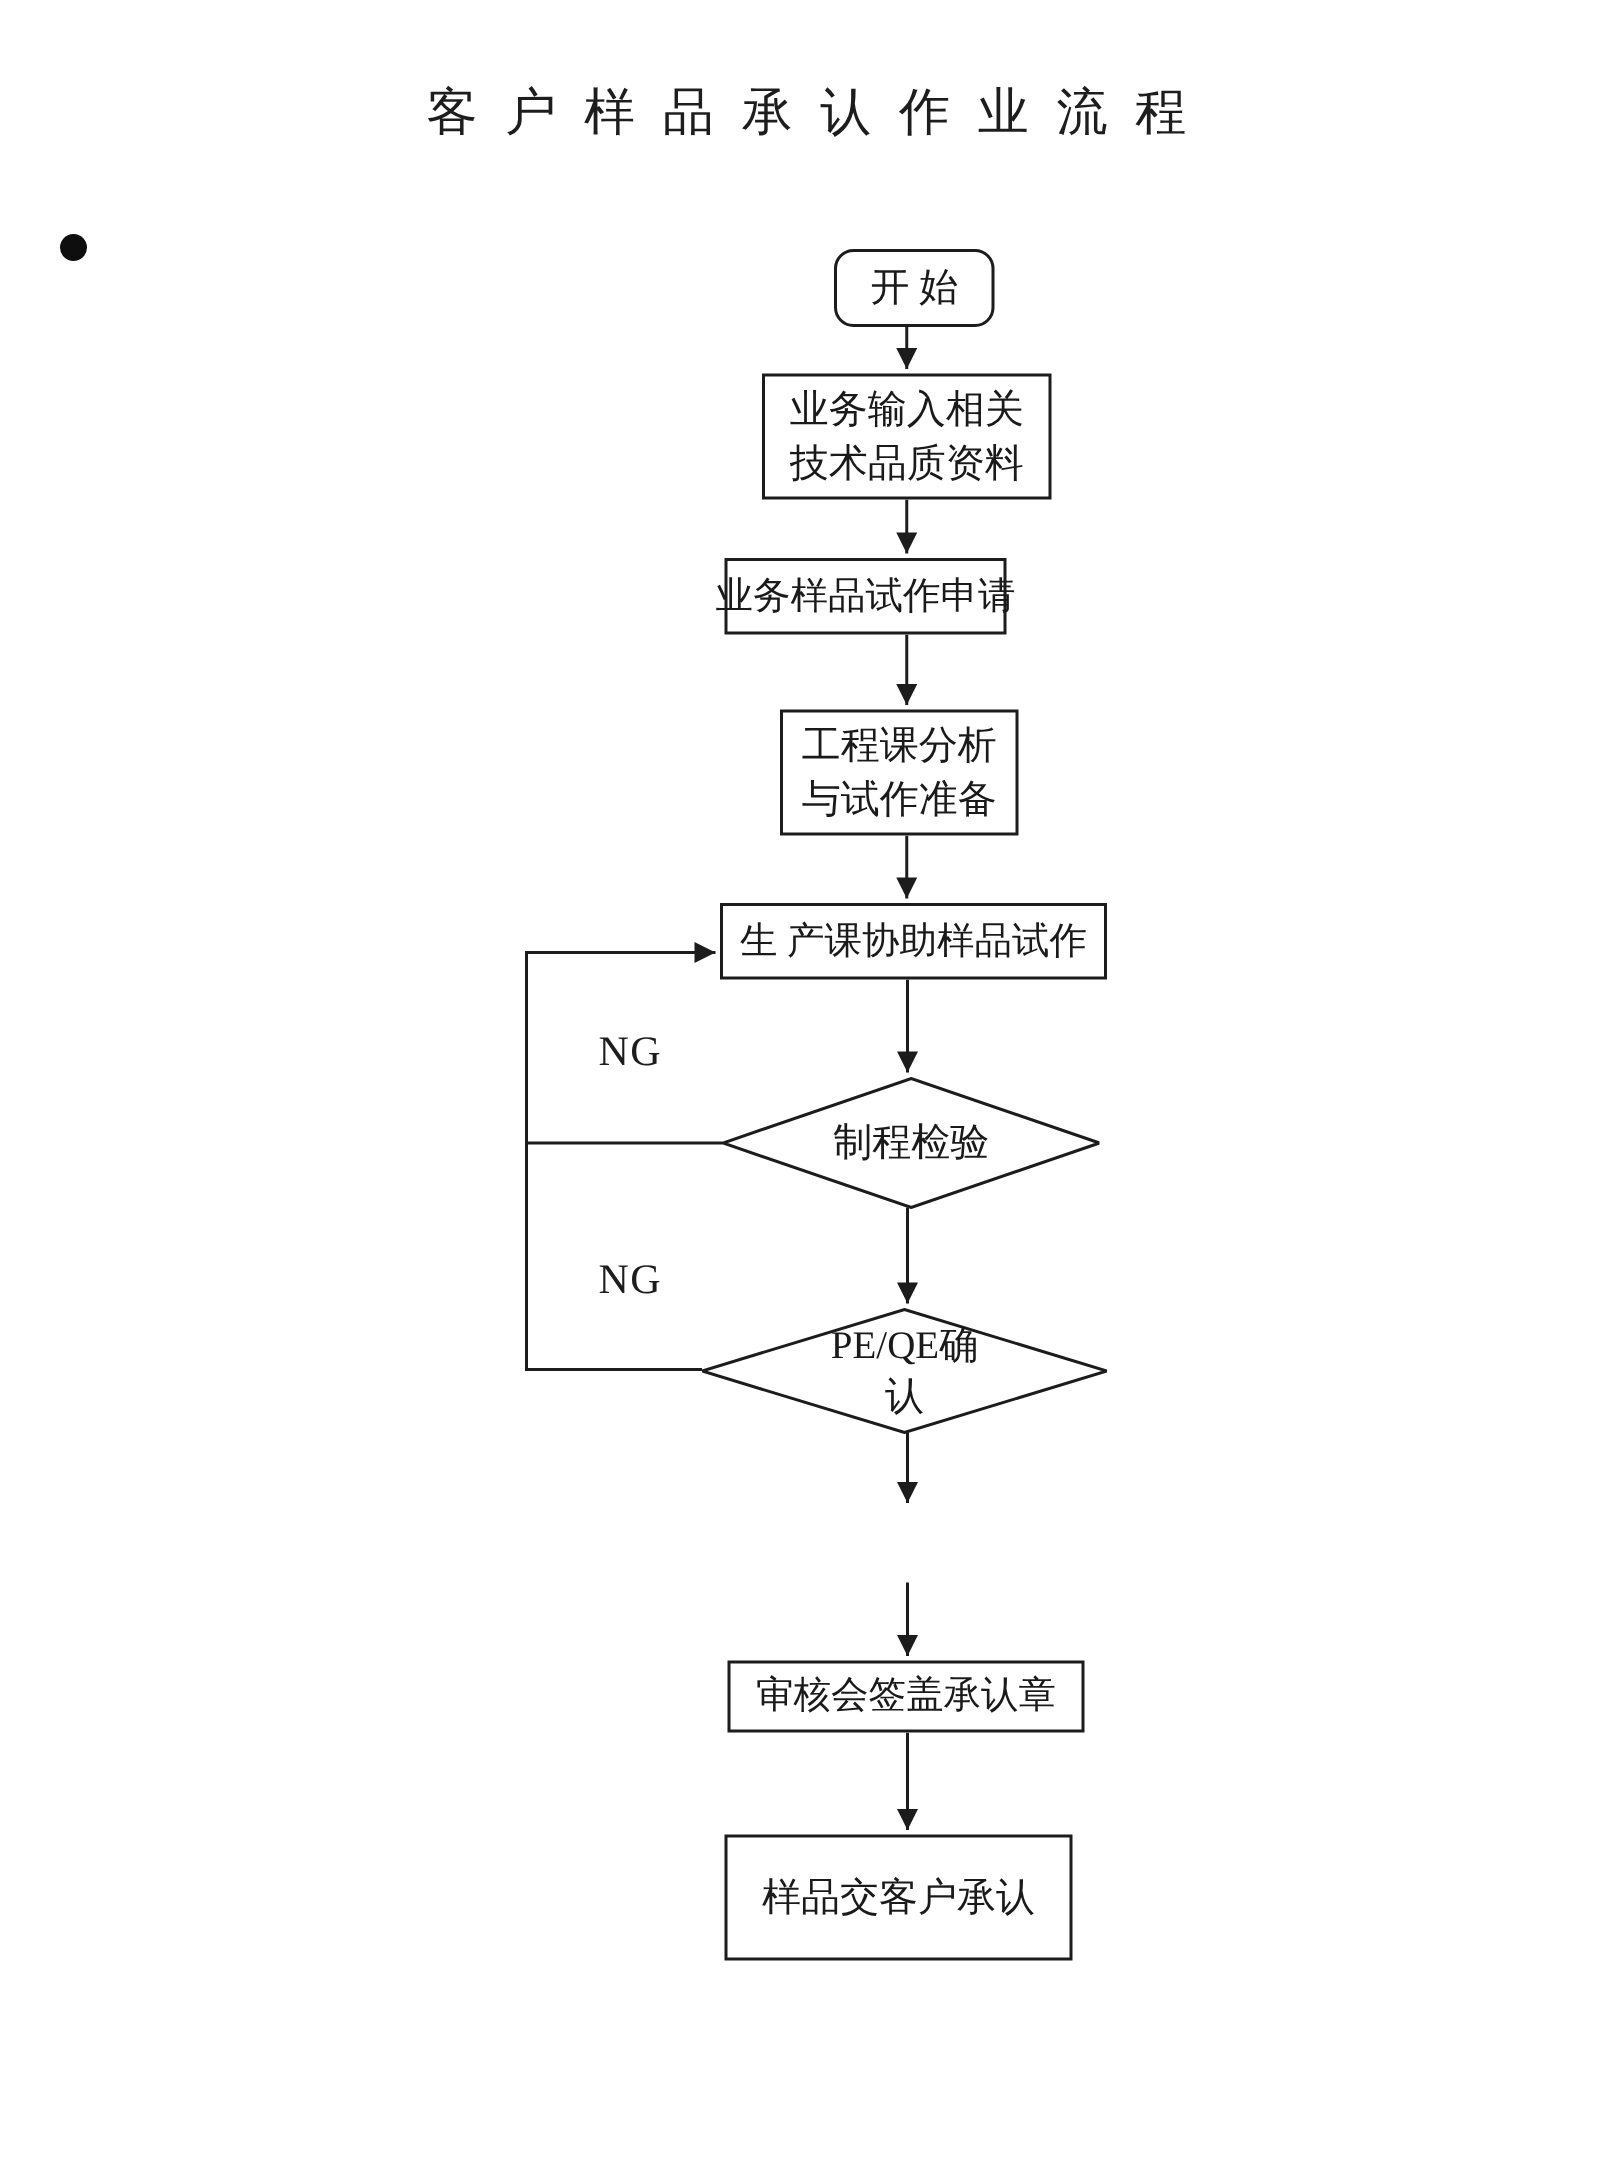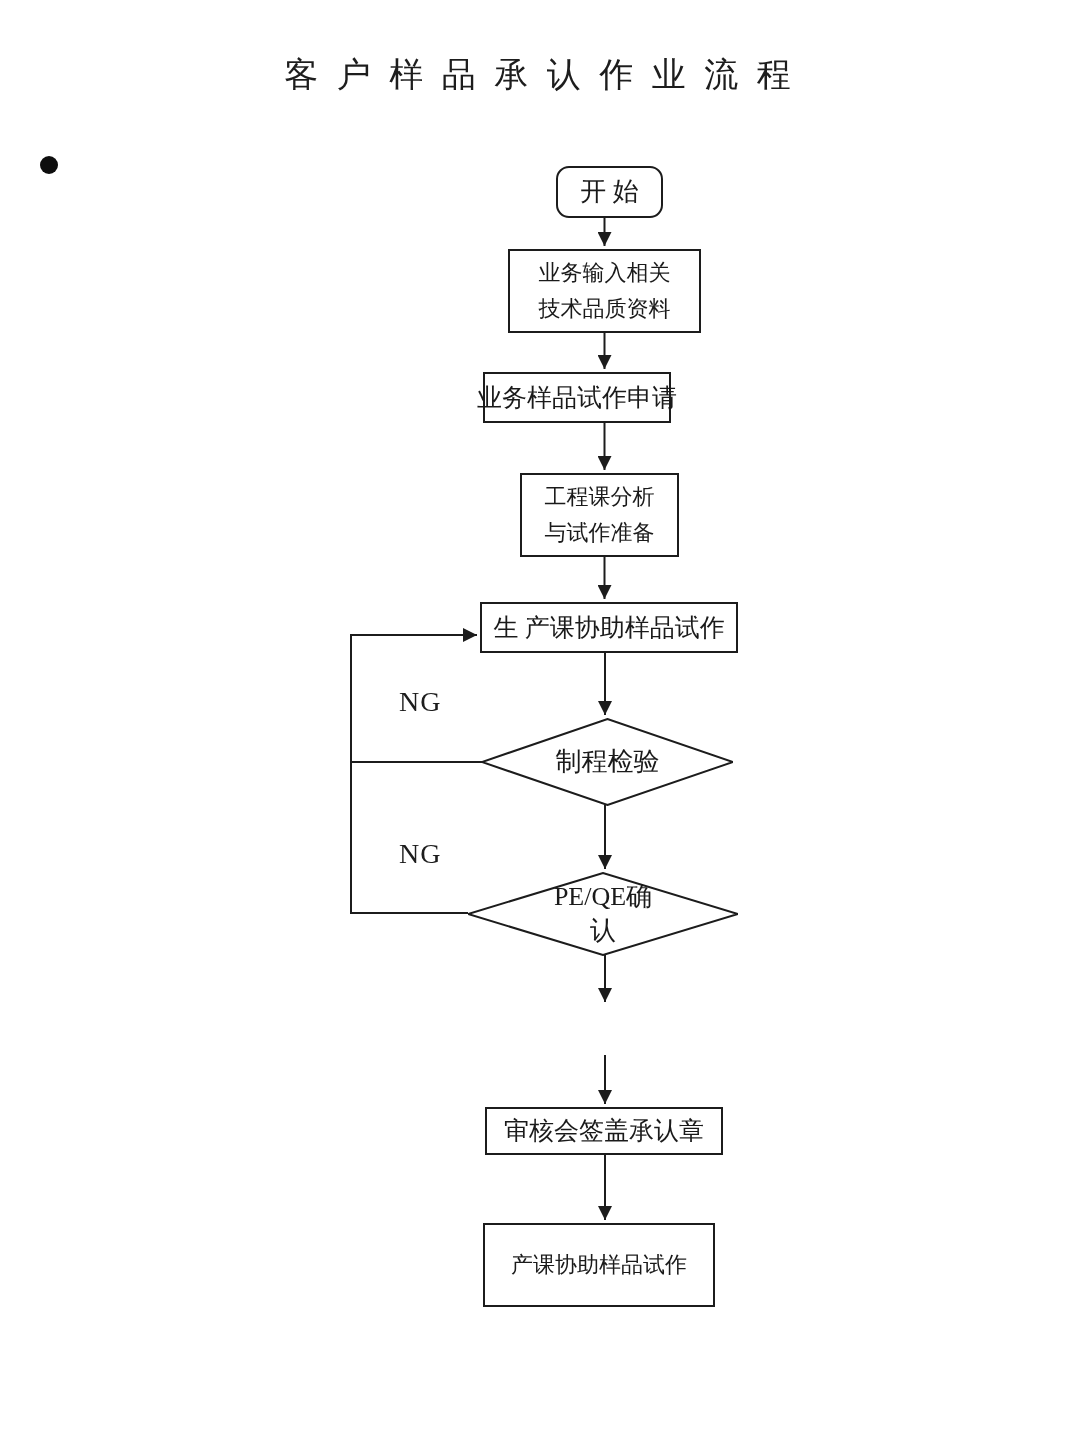--- a/index.html
+++ b/index.html
@@ -58,21 +58,21 @@
     line-height: 36px;
     text-align: center;
     white-space: pre;
   }
   .node.terminator {
     border-radius: 13px;
     border-width: 2.5px;
     font-size: 26px;
   }
   .node.twoline {
-    font-size: 22px;
+    font-size: 26px;
   }
   .diamond-wrap {
     position: absolute;
     display: flex;
     flex-direction: column;
     align-items: center;
     justify-content: center;
     font-size: 26px;
     line-height: 34px;
     text-align: center;
@@ -162,19 +162,19 @@
     <span>PE/QE确</span>
     <span>认</span>
   </div>
 
 
   <div class="node" style="left:485px; top:1107px; width:238px; height:48px;">
     <span>审核会签盖承认章</span>
   </div>
 
   <div class="node twoline" style="left:483px; top:1223px; width:232px; height:84px;">
-    <span>产课协助样品试作</span>
+    <span>样品交客户承认</span>
   </div>
 
   <div class="ng-label" style="left:399px; top:686px;">NG</div>
   <div class="ng-label" style="left:399px; top:838px;">NG</div>
 
 </div>
 
 </body></html>

